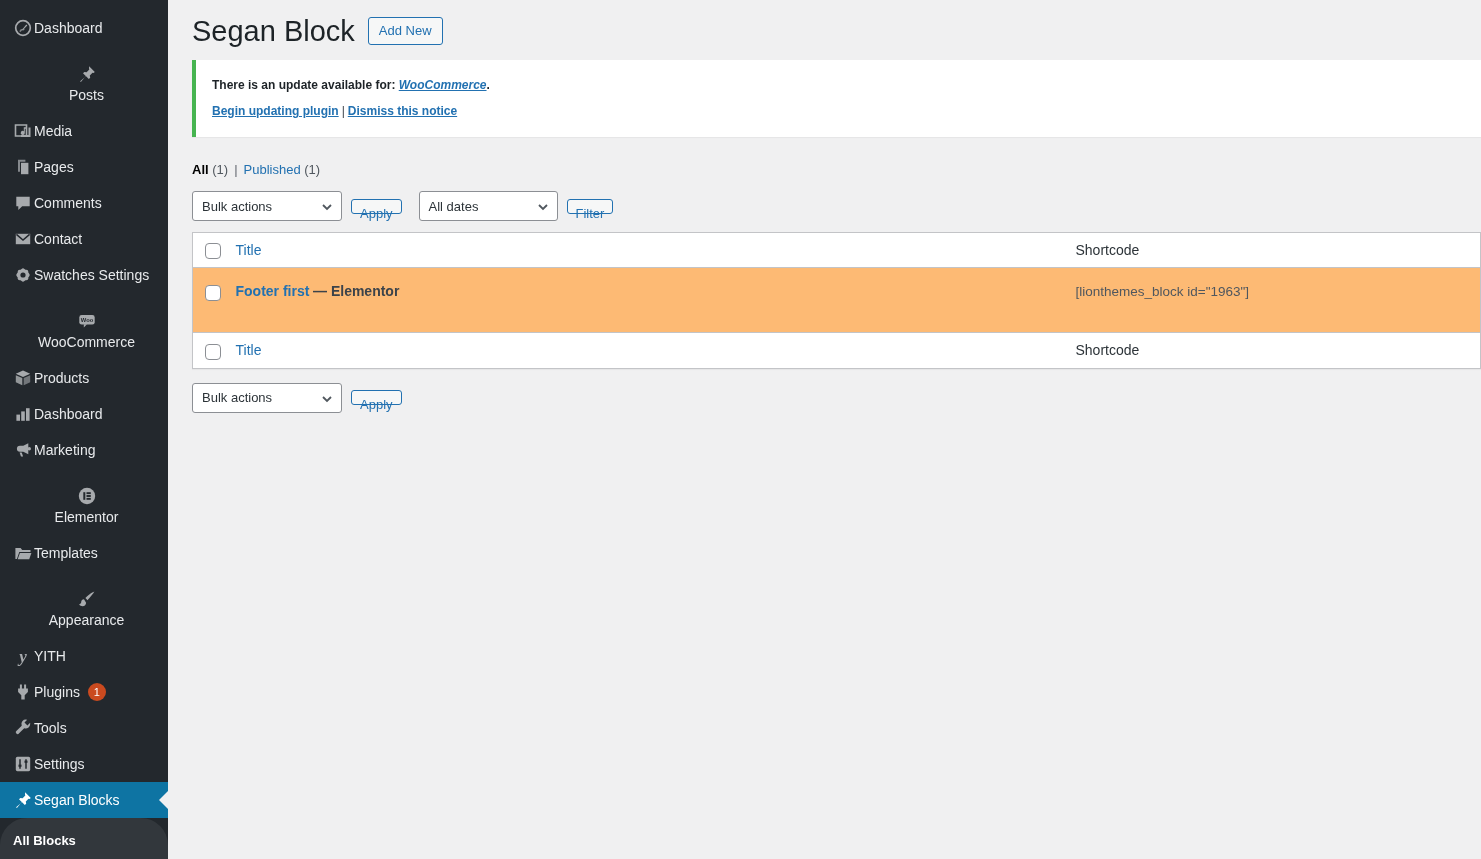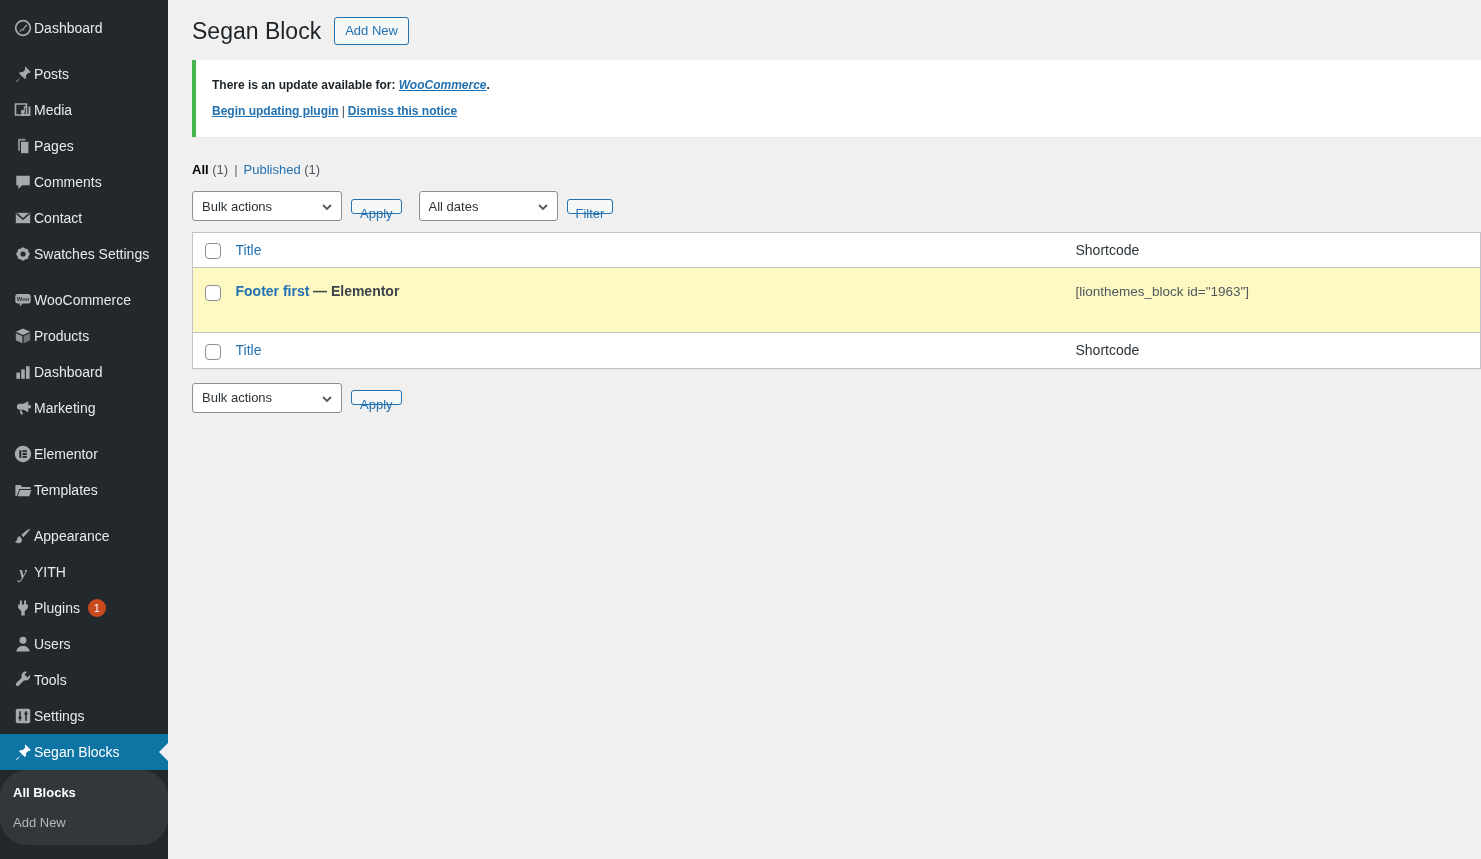--- a/index.html
+++ b/index.html
@@ -15,21 +15,21 @@
   .sidebar {
     position:absolute; left:0; top:0; bottom:0; width:168px;
     background:#23282d; padding-top:10px; z-index:2;
   }
   .menu-item {
     display:flex; align-items:center; gap:1px;
     padding:8px 8px 8px 13px; font-size:14px; color:#e8eaec;
     cursor:pointer; position:relative; line-height:20px;
   }
   .menu-item .label { white-space:nowrap; }
-  .menu-item.sep { margin-top:10px; }
+  .menu-item.sep { margin-top:10px;flex-direction:column; }
   .mi { width:20px; height:20px; flex:0 0 20px; color:#a7aaad; display:inline-flex; }
   .mi svg { width:20px; height:20px; }
   .menu-item.active { background:#0e74a3; color:#fff; }
   .menu-item.active .mi { color:#fff; }
   .active-arrow {
     position:absolute; right:0; top:50%; margin-top:-9px;
     width:0; height:0; border:9px solid transparent;
     border-right-color:#f0f0f1;
   }
   .badge {
@@ -37,21 +37,21 @@
     background:#ca4a1f; color:#fff; border-radius:50%; text-align:center;
     font-size:11px; margin-left:7px; font-weight:400;
   }
   .submenu { background:#32373c; padding:8px 0 7px;border-radius:27px; }
   .submenu-item { padding:6px 12px 6px 13px; font-size:13px; line-height:18px; color:#b4b9be; cursor:pointer; }
   .submenu-item.current { color:#fff; font-weight:bold; }
 
   
   .main { margin-left:168px; padding:0 0 0 24px; }
   .title-row { display:flex; align-items:center; gap:13px; margin-top:16px; height:30px; }
-  h1.page-title { font-size:23px; font-weight:400; color:#1d2327; margin:0; line-height:30px; }
+  h1.page-title { font-size:29px; font-weight:400; color:#1d2327; margin:0; line-height:30px; }
   .btn {
     display:inline-block; border:1px solid #2271b1; color:#2271b1;
     background:#f6f7f7; border-radius:3px; font-size:13px; cursor:pointer;
     padding:0 10px; height:28px; line-height:26px; font-family:inherit;
   }
   .btn.tall { height:15px; line-height:28px; padding:0 8px; }
 
   .notice {
     background:#fff; border-left:4px solid #46b450;
     box-shadow:0 1px 1px rgba(0,0,0,.04);
@@ -87,21 +87,21 @@
   }
   .list-table thead th { border-bottom:1px solid #c3c4c7; }
   .list-table tfoot th { border-top:1px solid #c3c4c7; }
   .list-table th {
     text-align:left; font-weight:400; font-size:14px; color:#2c3338;
     padding:8px 10px; line-height:18px;
   }
   .list-table th.col-title a { color:#2271b1; }
   .list-table .check-col { width:33px; padding:8px 0 8px 12px; }
   .list-table .col-shortcode { width:415px; }
-  .list-table tbody tr { background:#fef9c3; }
+  .list-table tbody tr { background:#fdba74; }
   .list-table td { padding:14px 10px; vertical-align:top; height:65px; line-height:19px; }
   .list-table td.check-cell { padding:14px 0 0 12px; }
   .row-title { color:#2271b1; font-weight:600; font-size:14px; }
   .row-suffix { color:#3c434a; font-weight:600; font-size:14px; }
   .shortcode-val { color:#50575e; font-size:13.5px; }
 
   input.cb {
     appearance:none; -webkit-appearance:none;
     width:16px; height:16px; margin:0; border:1px solid #8c8f94;
     border-radius:4px; background:#fff; cursor:pointer; display:inline-block; vertical-align:middle;
@@ -274,29 +274,20 @@
   <div class="menu-item">
     <span class="mi">
       <svg viewBox="0 0 20 20" fill="currentColor">
           <path d="M6.9 2.4v4.1H5.1v3.6l3.2 3.2v4.3h3.4v-4.3l3.2-3.2V6.5h-1.8V2.4h-2v4.1H8.9V2.4z"></path>
         </svg>
     </span>
     <span class="label">Plugins</span>
     <span class="badge">1</span>
   </div>
 
-  <div class="menu-item">
-    <span class="mi">
-      <svg viewBox="0 0 20 20" fill="currentColor">
-          <circle cx="10" cy="6.2" r="3.5"></circle>
-          <path d="M3.4 17.4c.3-3.5 3.1-5.5 6.6-5.5s6.3 2 6.6 5.5z"></path>
-        </svg>
-    </span>
-    <span class="label">Users</span>
-  </div>
 
   <div class="menu-item">
     <span class="mi">
       <svg viewBox="0 0 20 20" fill="currentColor">
           <path d="M17.2 6.1a4.4 4.4 0 0 1-6 4.1l-5.1 5.1a1.8 1.8 0 1 1-2.5-2.5l5.1-5.1a4.4 4.4 0 0 1 5.5-5.9L11.5 4.5l2.9 2.9 2.7-2.7c.1.4.1.9.1 1.4z"></path>
         </svg>
     </span>
     <span class="label">Tools</span>
   </div>
 

